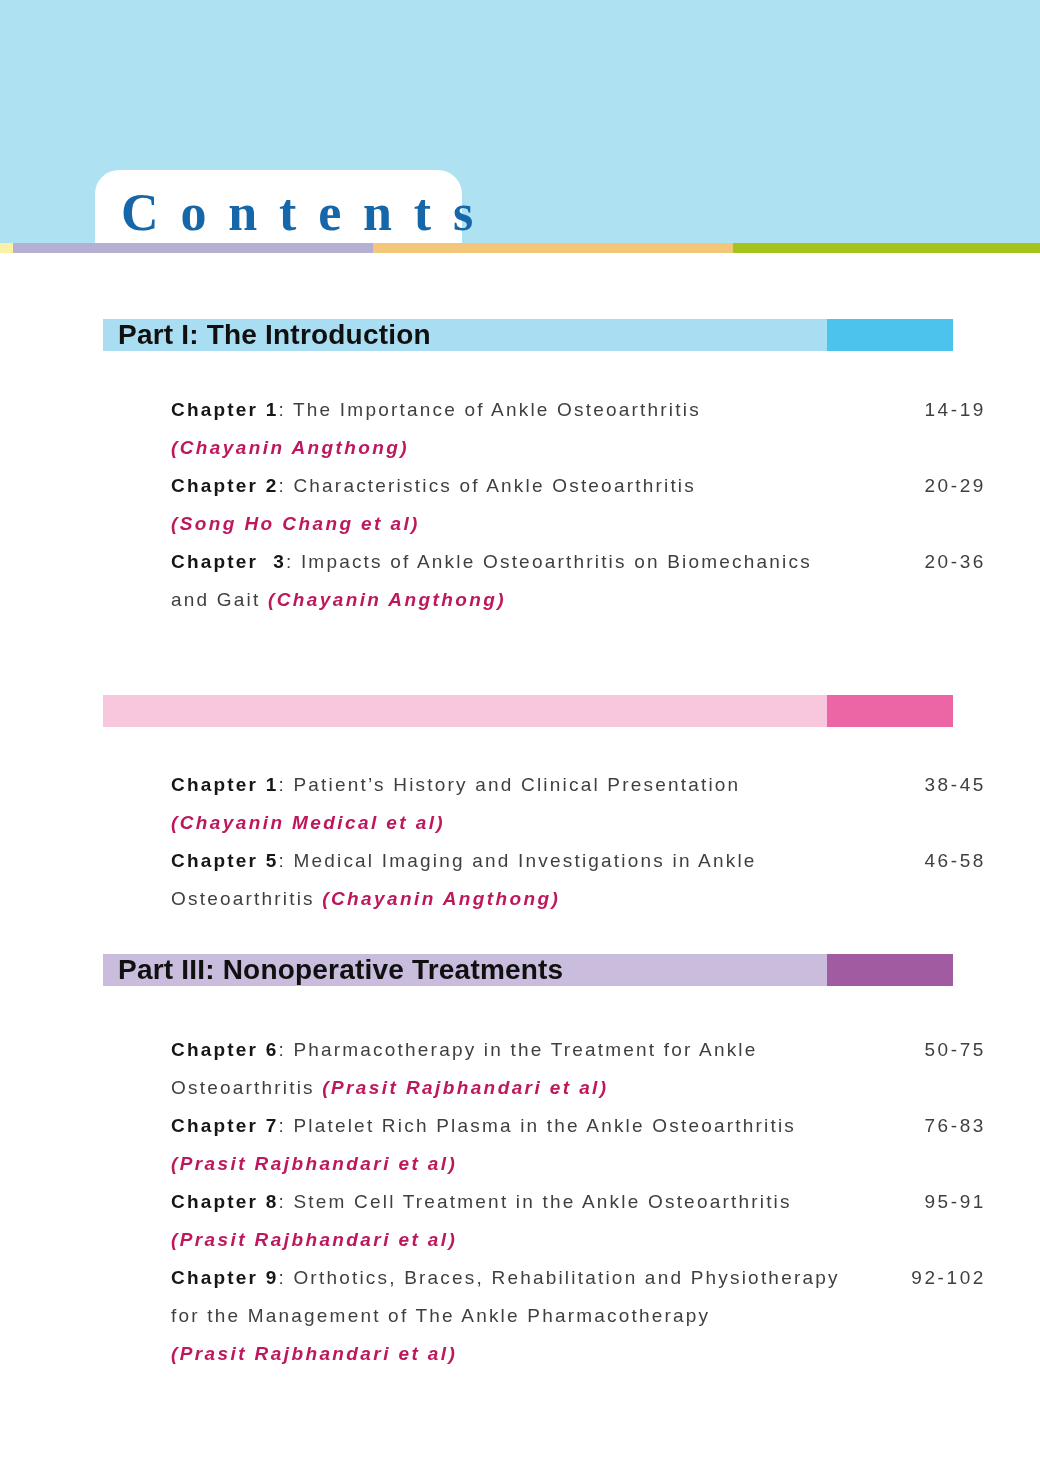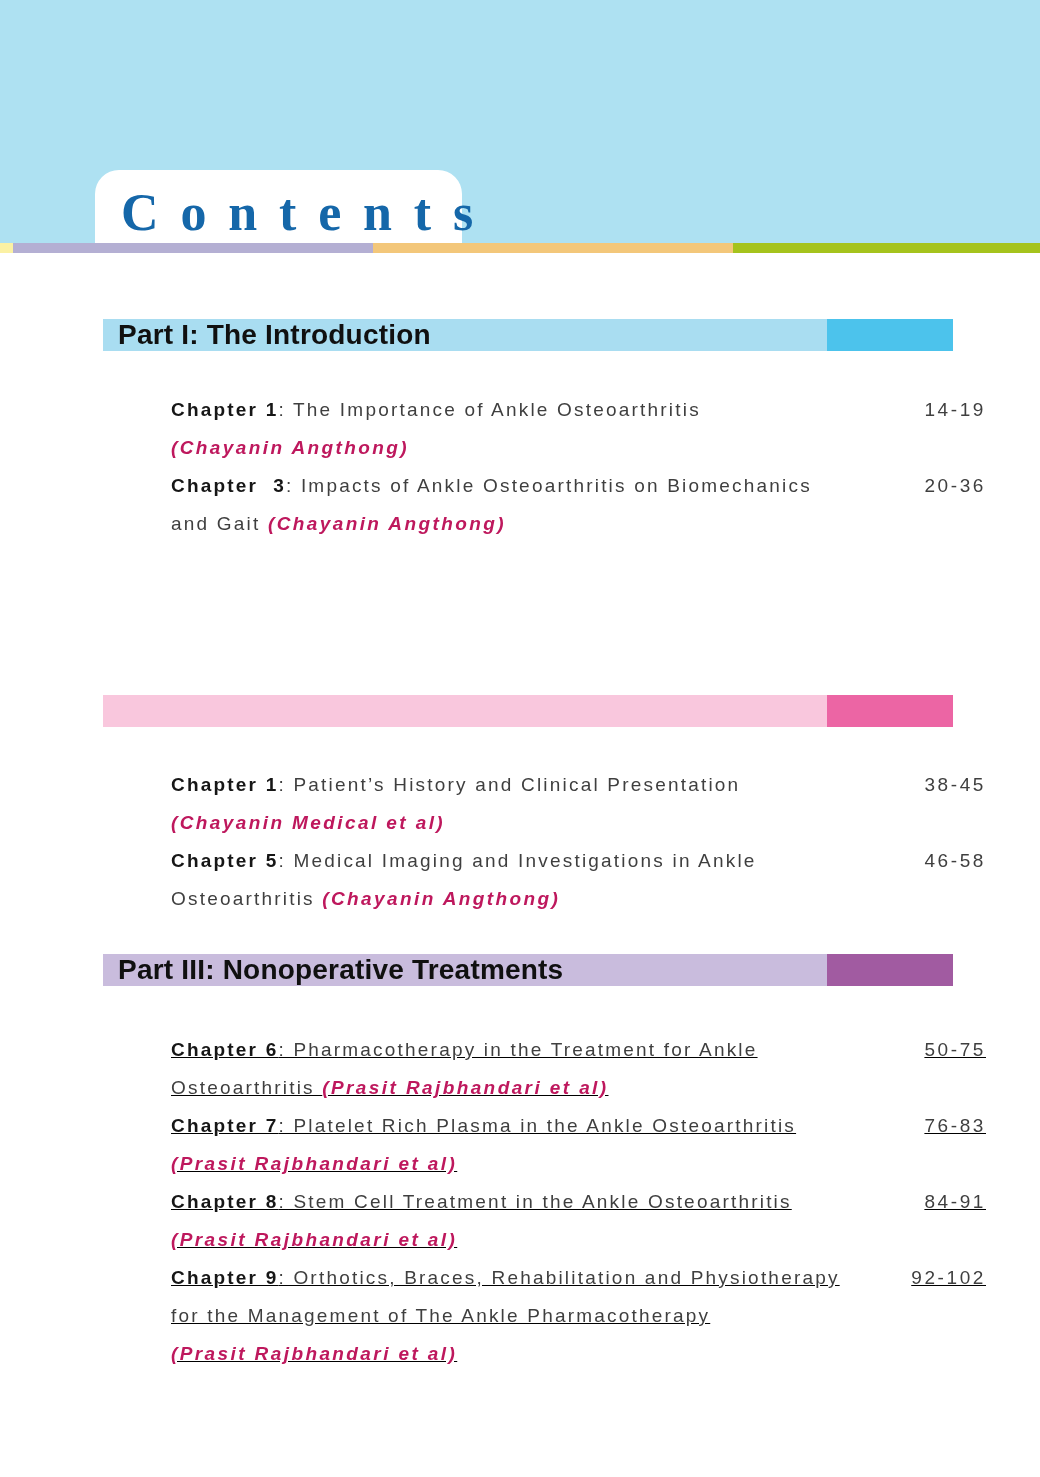--- a/index.html
+++ b/index.html
@@ -35,21 +35,21 @@
     font-size:28px;font-weight:bold;color:#101010;letter-spacing:0.2px;white-space:nowrap;
   }
   .part-accent{position:absolute;right:0;top:0;width:126px;height:100%;}
   .p1 .part-accent{background:var(--part1-accent,#4cc3ec);}
   .p2 .part-accent{background:var(--part2-accent,#ec65a4);}
   .p3 .part-accent{background:var(--part3-accent,#a15ba1);}
   
   .chs{position:absolute;left:131px;width:815px;margin-left:40px;}
   .chs.c1{top:391px;}
   .chs.c2{top:766px;}
-  .chs.c3{top:1031px;text-decoration:underline;}
+  .chs.c3{top:1031px;}
   .ln{display:flex;justify-content:space-between;line-height:38px;
       font-size:19px;color:var(--text-dark,#3f3f3f);letter-spacing:2.2px;white-space:pre-wrap;}
   .ch-label{font-weight:bold;color:#161616;}
   .ch-title{color:var(--text-dark,#3f3f3f);}
   .pages{color:var(--text-dark,#3f3f3f);letter-spacing:2.6px;flex:none;padding-left:10px;}
   .author{font-weight:bold;font-style:italic;color:#be185d;letter-spacing:2.4px;}
   .plain{color:var(--text-dark,#3f3f3f);}
 </style>
 </head>
 <body>
@@ -75,20 +75,29 @@
   </div>
 
   <div class="chs c1">
     <div class="ch">
       <div class="ln">
         <span class="txt"><span class="ch-label">Chapter 1</span><span class="ch-title">: The Importance of Ankle Osteoarthritis</span></span>
         <span class="pages">14-19</span>
       </div>
       <div class="ln">
         <span class="txt"><span class="plain"></span><span class="author">(Chayanin Angthong)</span></span>
+      </div>
+    </div>
+    <div class="ch">
+      <div class="ln">
+        <span class="txt"><span class="ch-label">Chapter 2</span><span class="ch-title">: Characteristics of Ankle Osteoarthritis</span></span>
+        <span class="pages">20-29</span>
+      </div>
+      <div class="ln">
+        <span class="txt"><span class="plain"></span><span class="author">(Song Ho Chang et al)</span></span>
       </div>
     </div>
     <div class="ch">
       <div class="ln">
         <span class="txt"><span class="ch-label">Chapter  3</span><span class="ch-title">: Impacts of Ankle Osteoarthritis on Biomechanics</span></span>
         <span class="pages">20-36</span>
       </div>
       <div class="ln">
         <span class="txt"><span class="plain">and Gait </span><span class="author">(Chayanin Angthong)</span></span>
       </div>
@@ -140,21 +149,21 @@
         <span class="txt"><span class="ch-label">Chapter 7</span><span class="ch-title">: Platelet Rich Plasma in the Ankle Osteoarthritis</span></span>
         <span class="pages">76-83</span>
       </div>
       <div class="ln">
         <span class="txt"><span class="plain"></span><span class="author">(Prasit Rajbhandari et al)</span></span>
       </div>
     </div>
     <div class="ch">
       <div class="ln">
         <span class="txt"><span class="ch-label">Chapter 8</span><span class="ch-title">: Stem Cell Treatment in the Ankle Osteoarthritis</span></span>
-        <span class="pages">84-91</span>
+        <span class="pages">95-91</span>
       </div>
       <div class="ln">
         <span class="txt"><span class="plain"></span><span class="author">(Prasit Rajbhandari et al)</span></span>
       </div>
     </div>
     <div class="ch">
       <div class="ln">
         <span class="txt"><span class="ch-label">Chapter 9</span><span class="ch-title">: Orthotics, Braces, Rehabilitation and Physiotherapy</span></span>
         <span class="pages">92-102</span>
       </div>

